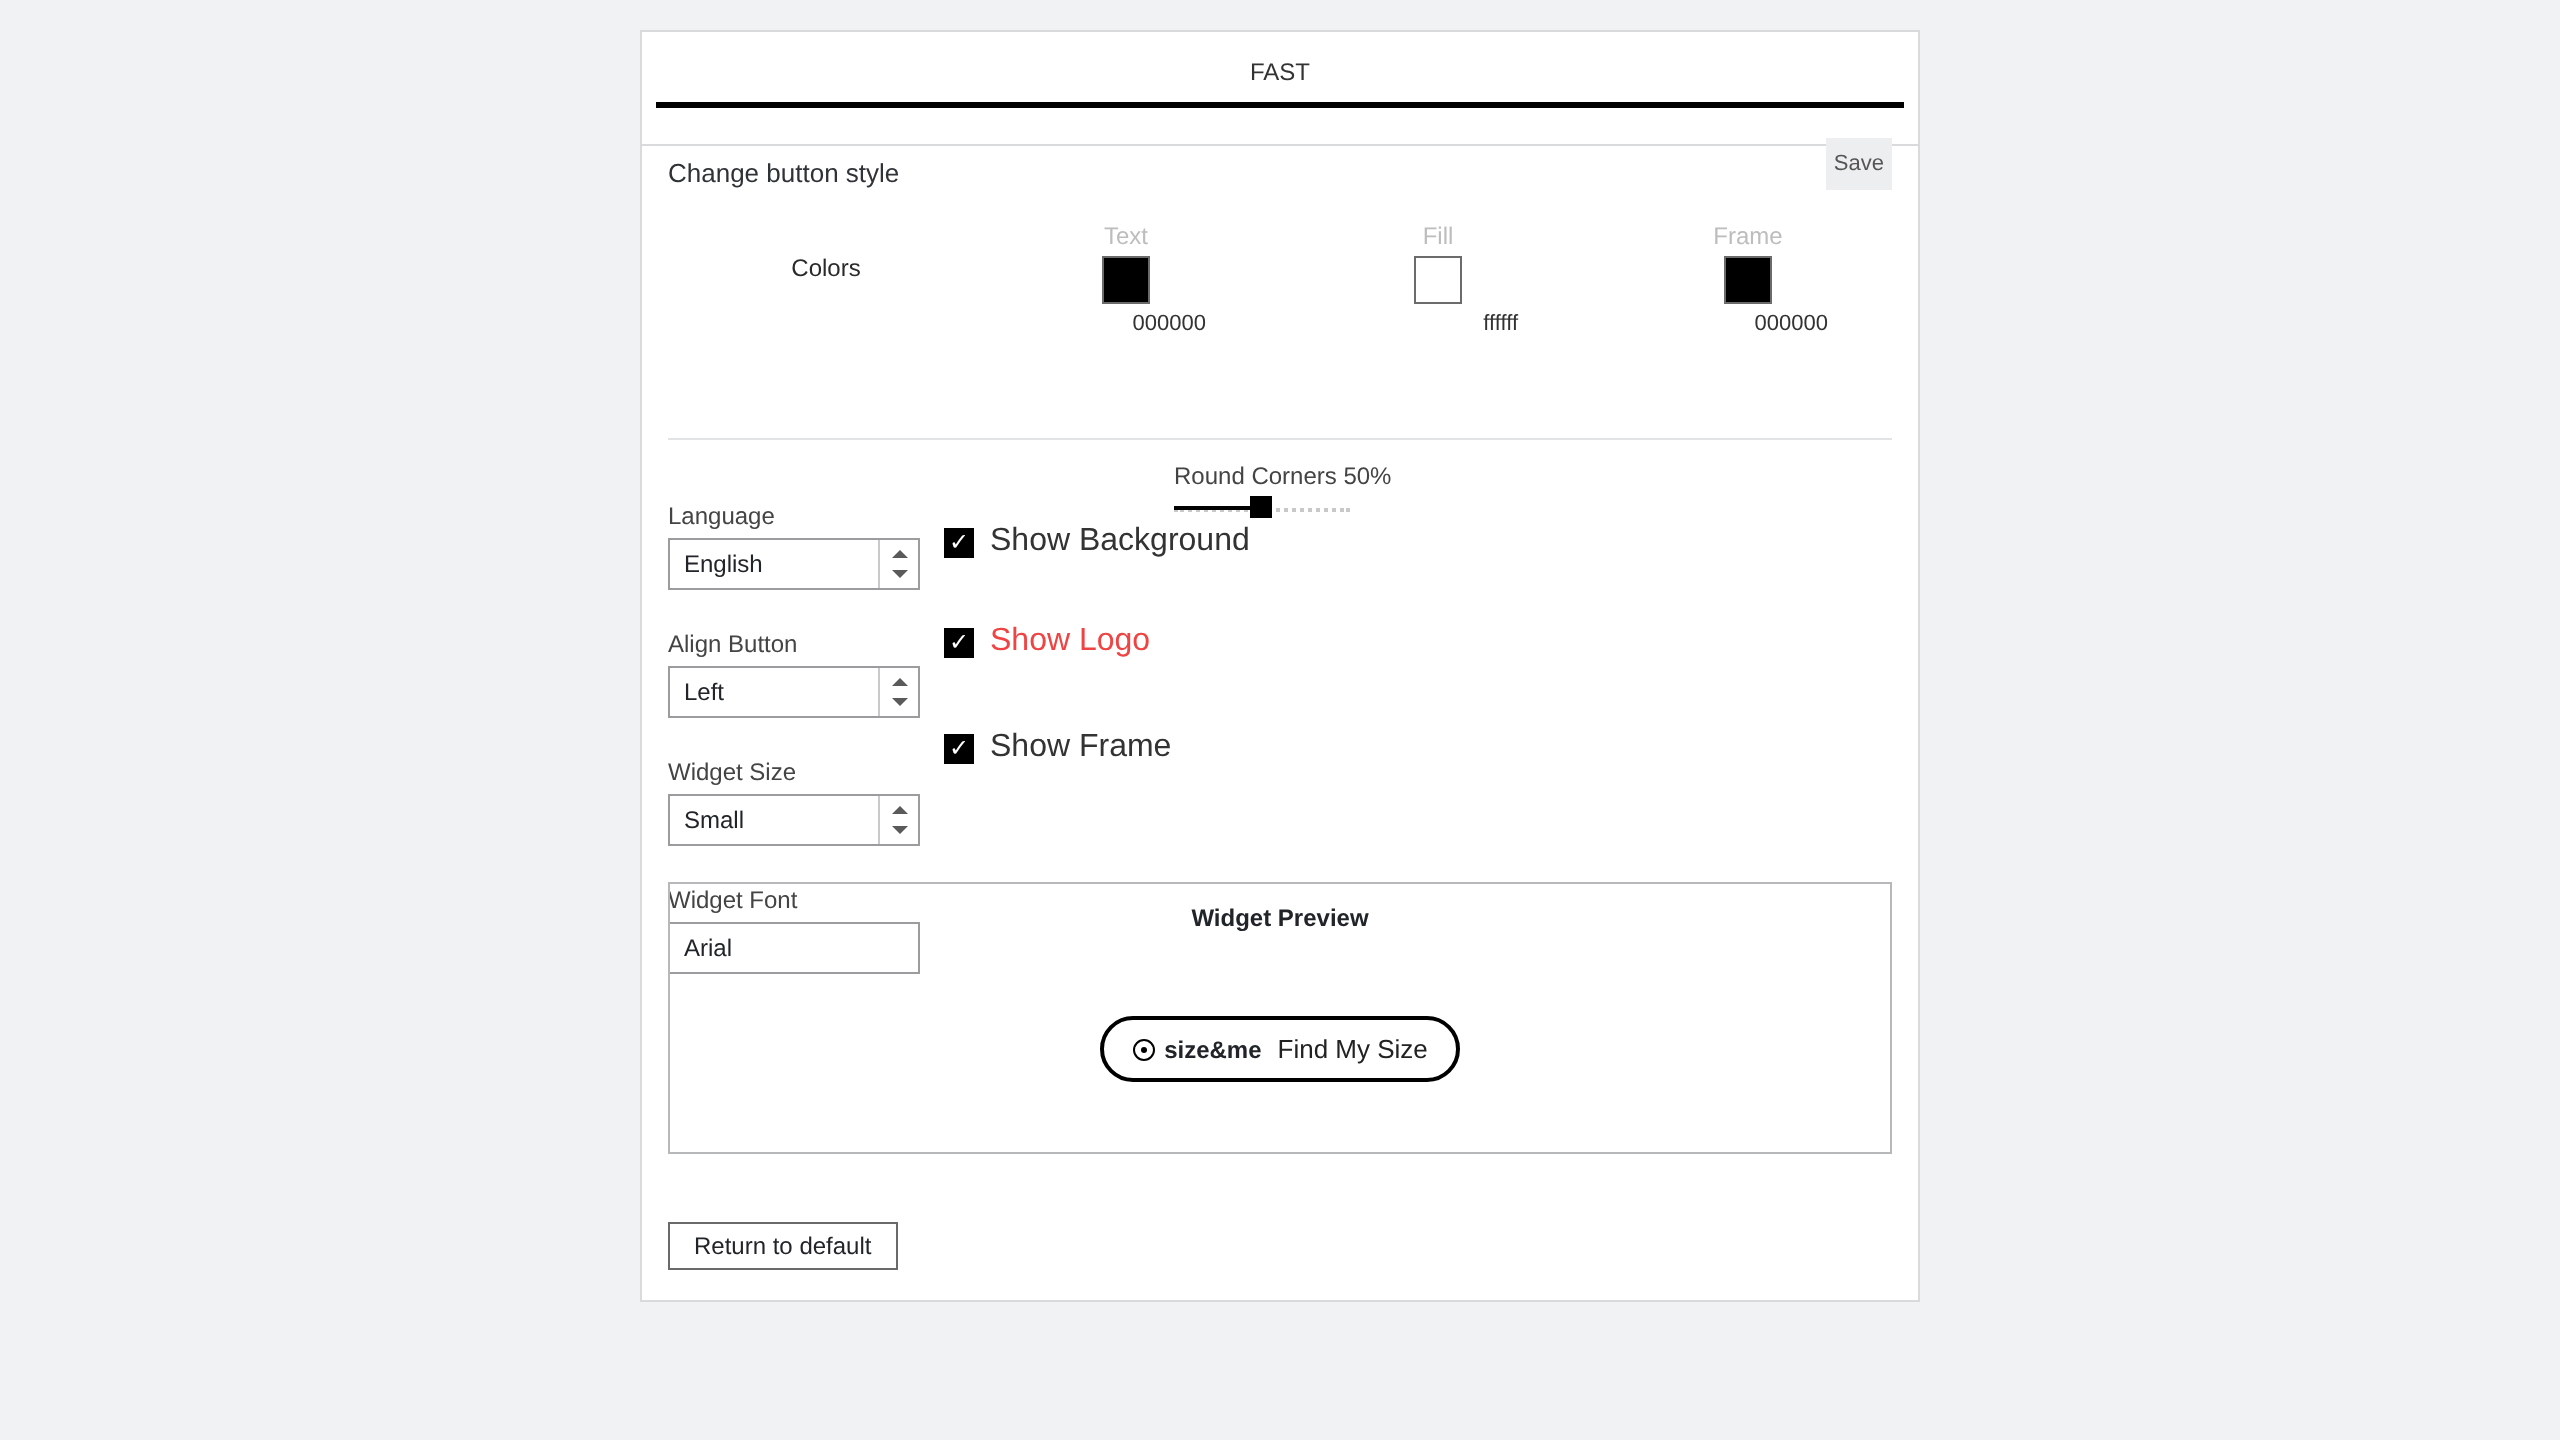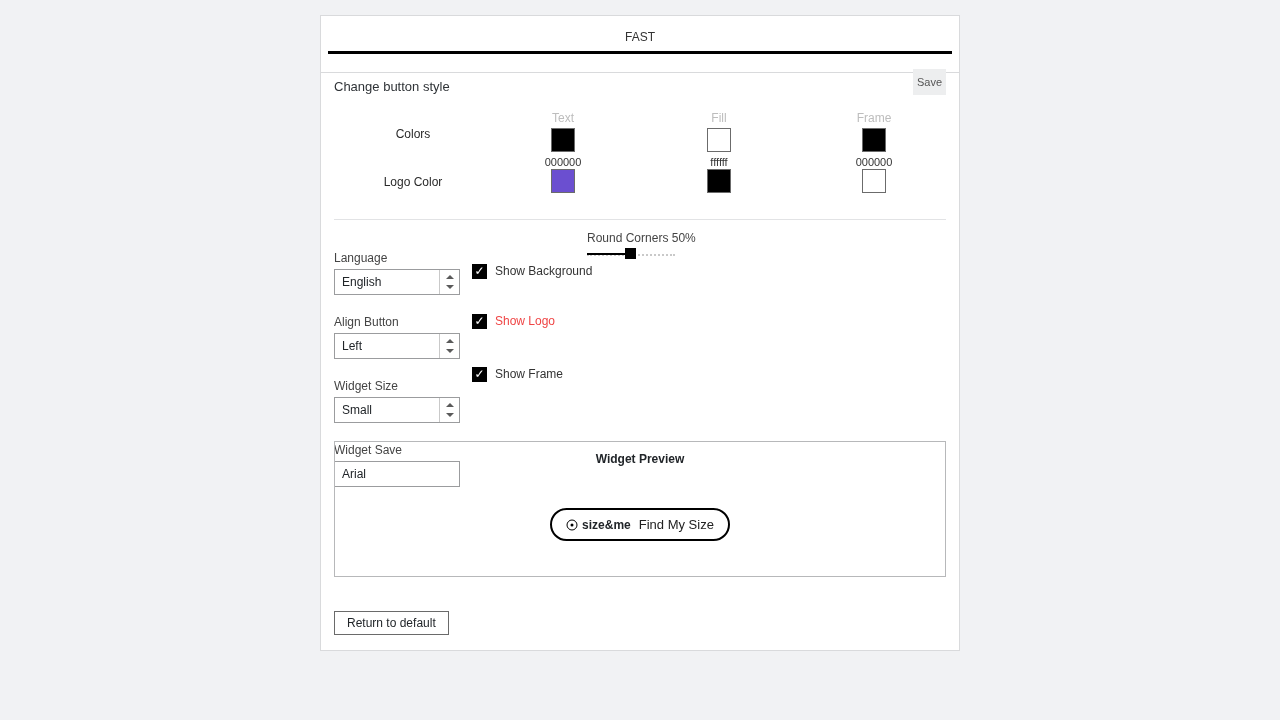--- a/index.html
+++ b/index.html
@@ -64,21 +64,21 @@
   .sw-col.c1 { left: 189px; }
   .sw-col.c2 { left: 345px; }
   .sw-col.c3 { left: 500px; }
   .sw-head { font-size: 12px; color: #bdbdbd; margin-bottom: 3px; }
   .swatch {
     width: 24px; height: 24px;
     margin: 0 auto;
     border: 1px solid #6b6b6b;
     cursor: pointer;
   }
-  .sw-hex { font-size: 11px; color: #333; margin-top: 4px; }
+  .sw-hex { font-size: 11px; color: #333; margin-top: 4px; text-align: right; }
   .divider {
     position: absolute; left: 0; right: 0; top: 150px;
     border-top: 1px solid #e2e3e5;
   }
 
   
   .form-left { position: absolute; left: 0; top: 162px; width: 130px; }
   .fld { margin-bottom: 6px; margin-top: 20px; }
   .fld-label { font-size: 12px; color: #444; margin-bottom: 4px; }
   .select {
@@ -109,21 +109,21 @@
 
   
   .form-mid { position: absolute; left: 138px; top: 162px; width: 160px; }
   .cb-row { height: 53px; display: flex; align-items: center; padding-top: 17px; }
   .cb-row.first { padding-top: 25px; height: 55px; }
   .cb {
     width: 15px; height: 15px; border: 1px solid #000; background: #000;
     color: #fff; text-align: center; font-size: 12px; line-height: 13px;
     margin-right: 8px; cursor: pointer;
   }
-  .cb-label { font-size: 12px; color: #333; }
+  .cb-label { font-size: 16px; color: #333; }
   .cb-label.muted { color: #ef4444; }
 
   
   .slider-area { position: absolute; left: 253px; top: 162px; width: 170px; }
   .slider-label { font-size: 12px; color: #444; }
   .slider-track {
     position: relative; margin-top: 8px; width: 88px; height: 2px;
   }
   .slider-dots {
     position: absolute; left: 0; top: 1px; width: 100%; height: 1px;
@@ -192,32 +192,20 @@
           <div class="swatch" style="background:#ffffff"></div>
           <div class="sw-hex">ffffff</div>
         </div>
         <div class="sw-col c3">
           <div class="sw-head">Frame</div>
           <div class="swatch" style="background:#000000"></div>
           <div class="sw-hex">000000</div>
         </div>
       </div>
 
-      <div class="colors-row" style="height:44px">
-        <div class="label-cell" style="top:10px">Logo Color</div>
-        <div class="sw-col c1" style="top:4px">
-          <div class="swatch" style="background:#6b4fd0"></div>
-        </div>
-        <div class="sw-col c2" style="top:4px">
-          <div class="swatch" style="background:#000000"></div>
-        </div>
-        <div class="sw-col c3" style="top:4px">
-          <div class="swatch" style="background:#ffffff"></div>
-        </div>
-      </div>
     </div>
 
     <div class="divider"></div>
 
     <div class="form-left">
       <div class="fld">
         <div class="fld-label">Language</div>
         <div class="select">
           <span>English</span>
           <span class="stepper"></span>
@@ -231,21 +219,21 @@
         </div>
       </div>
       <div class="fld">
         <div class="fld-label">Widget Size</div>
         <div class="select">
           <span>Small</span>
           <span class="stepper"></span>
         </div>
       </div>
       <div class="fld">
-        <div class="fld-label">Widget Save</div>
+        <div class="fld-label">Widget Font</div>
         <div class="textin">
           <span>Arial</span>
         </div>
       </div>
     </div>
 
     <div class="form-mid">
       <div class="cb-row first">
         <div class="cb">✓</div>
         <span class="cb-label">Show Background</span>

